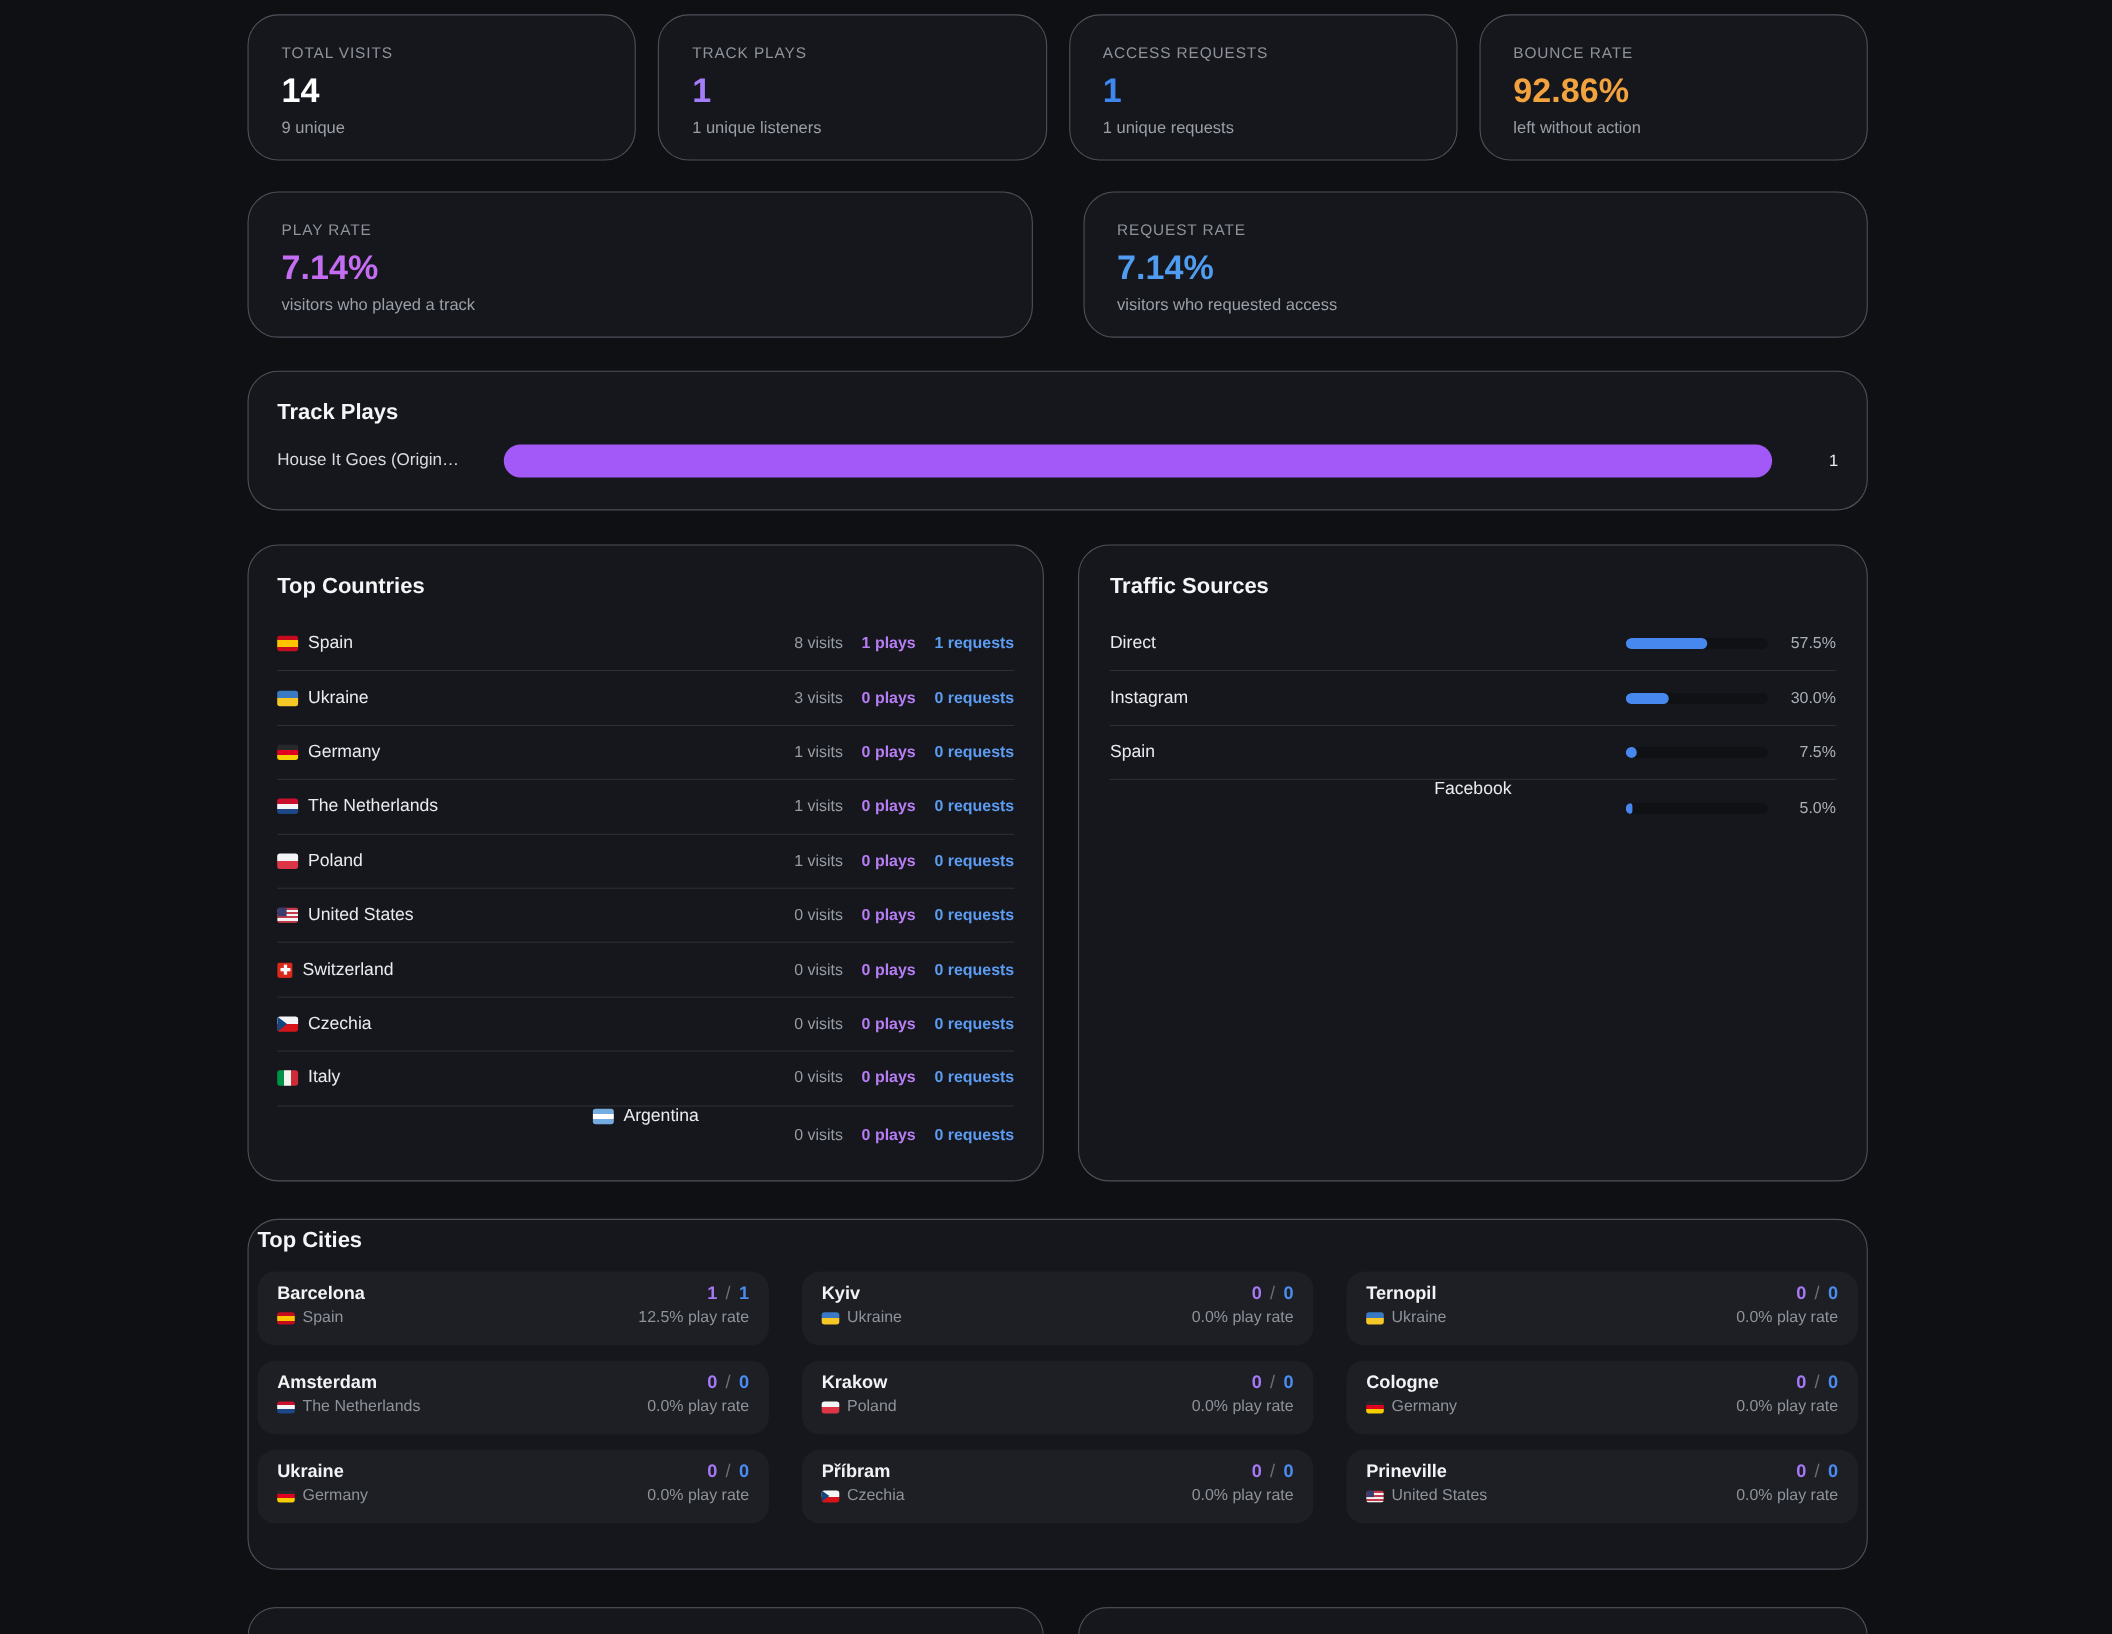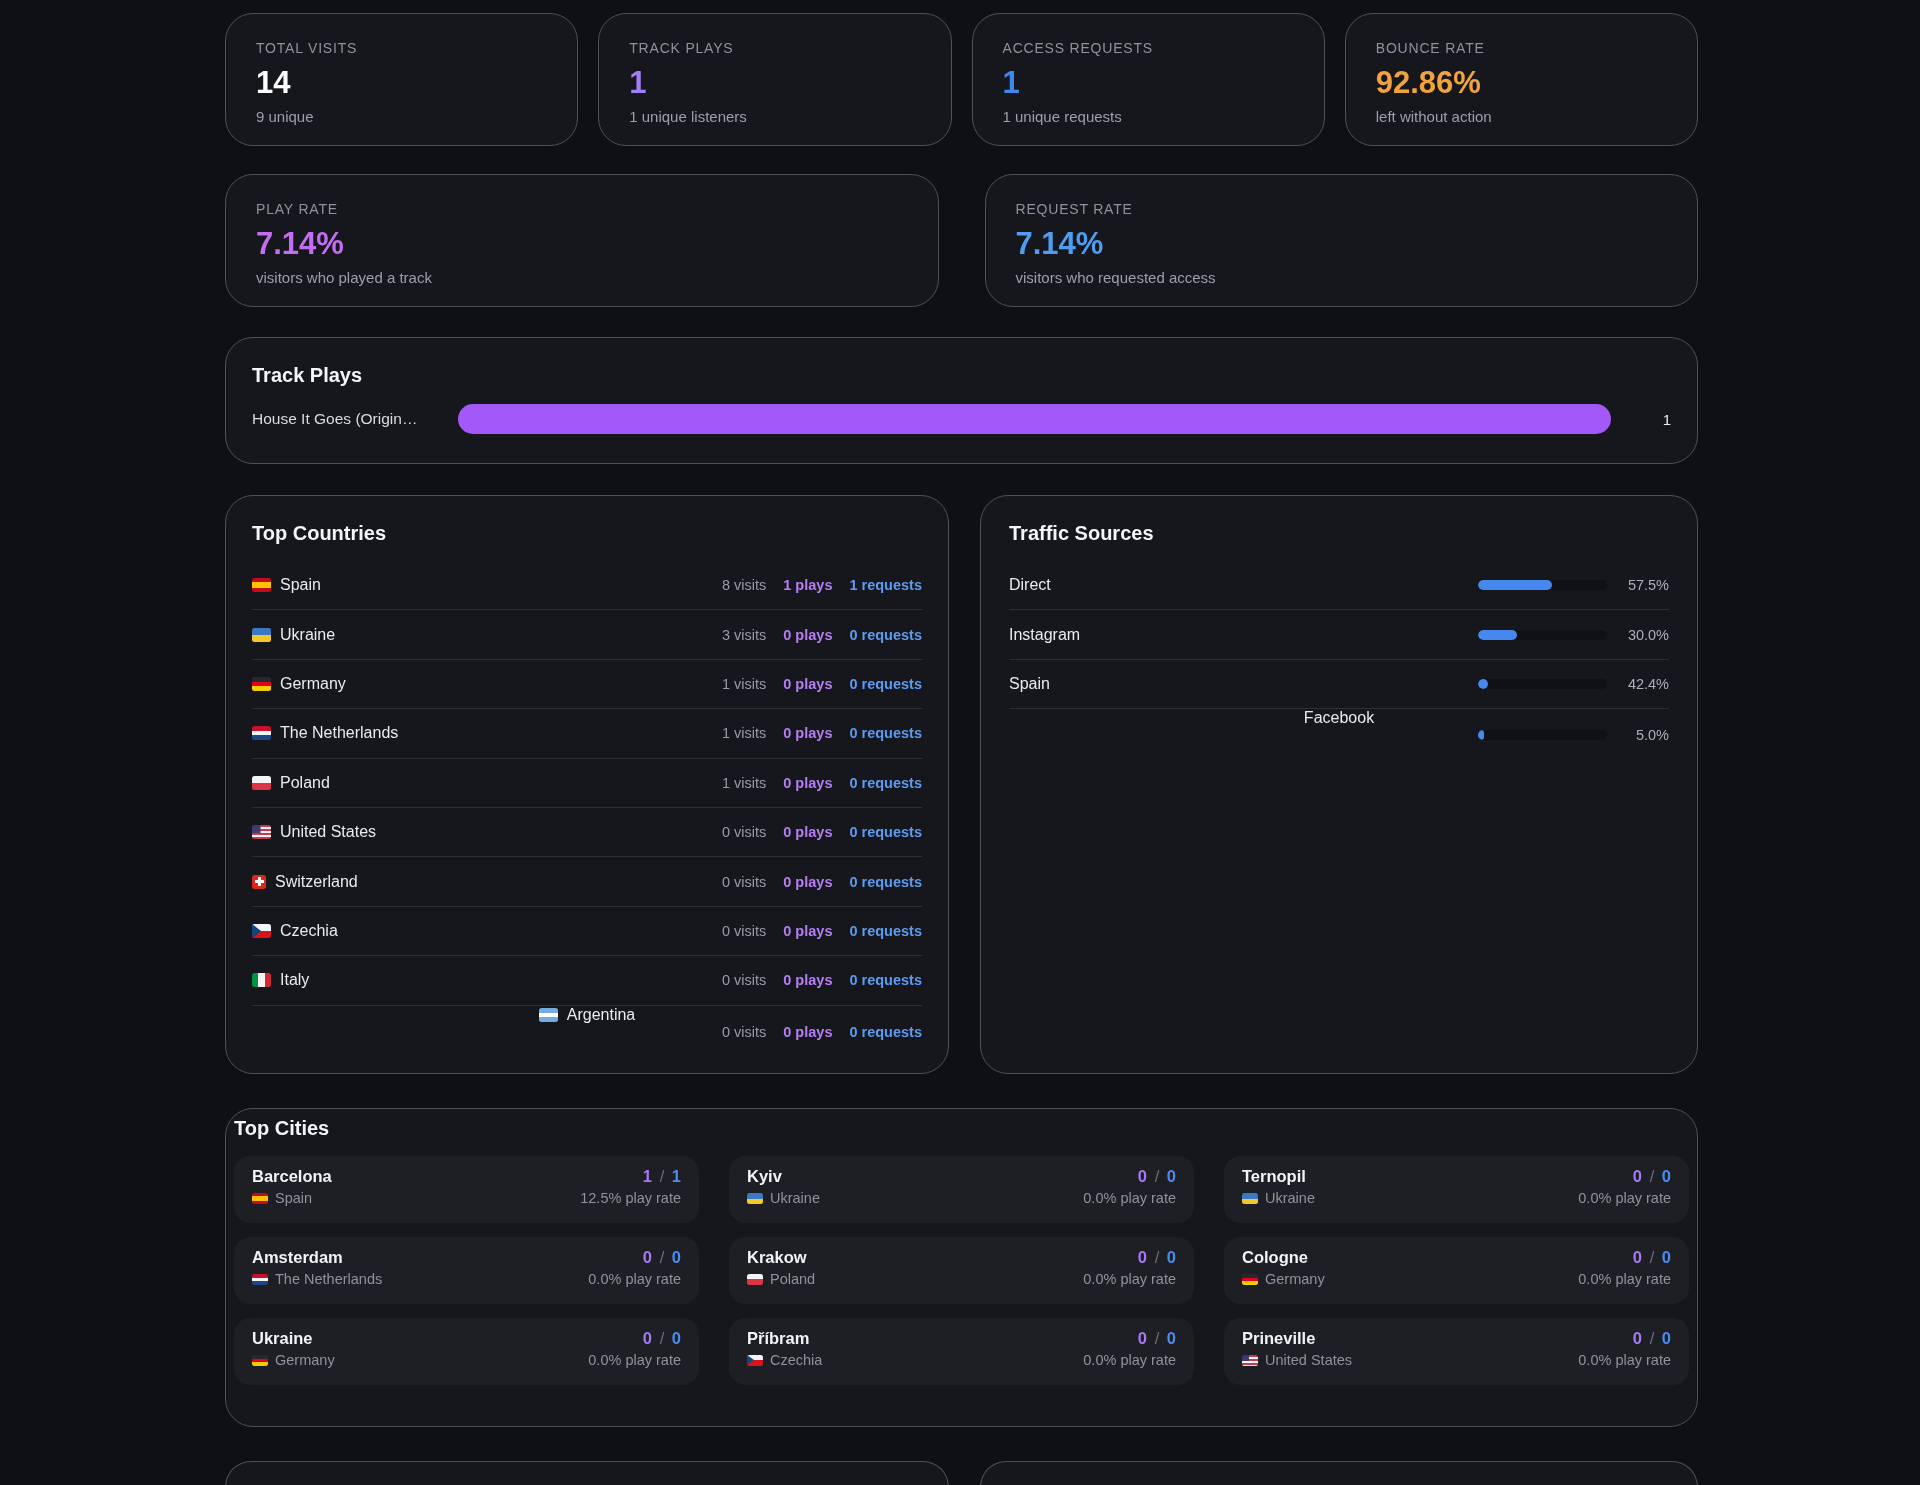--- a/index.html
+++ b/index.html
@@ -317,21 +317,21 @@
       </div>
       <div class="ts-pct">30.0%</div>
     </div>
   </div>
           <div class="list-row">
     <div class="source-name">Spain</div>
     <div class="ts-right">
       <div class="ts-track">
         <div class="ts-fill" style="width: 7.5%;"></div>
       </div>
-      <div class="ts-pct">42.4%</div>
+      <div class="ts-pct">7.5%</div>
     </div>
   </div>
           <div class="list-row">
     <div class="source-name">Facebook</div>
     <div class="ts-right">
       <div class="ts-track">
         <div class="ts-fill" style="width: 5%;"></div>
       </div>
       <div class="ts-pct">5.0%</div>
     </div>

